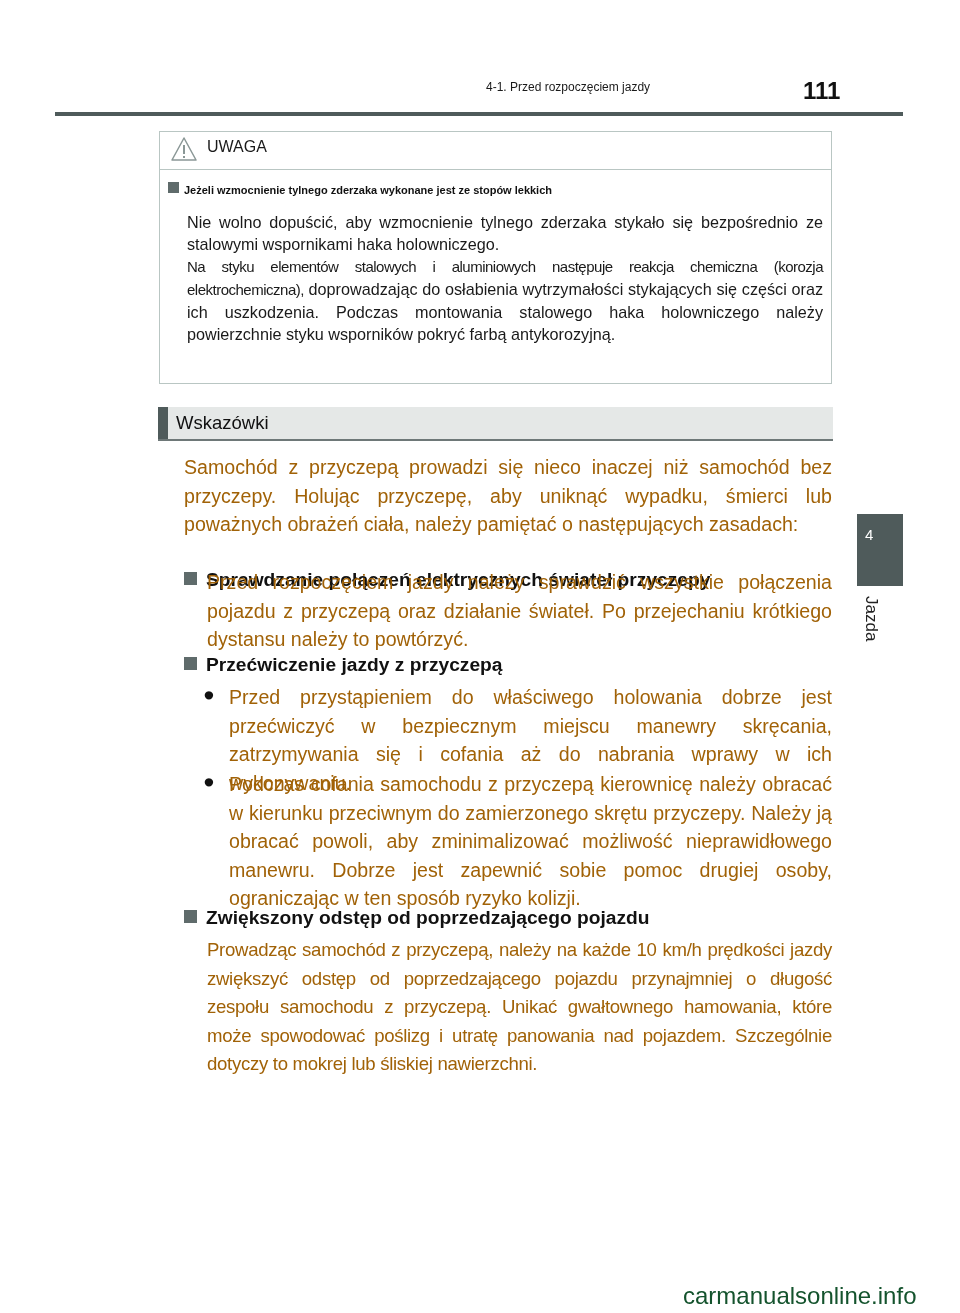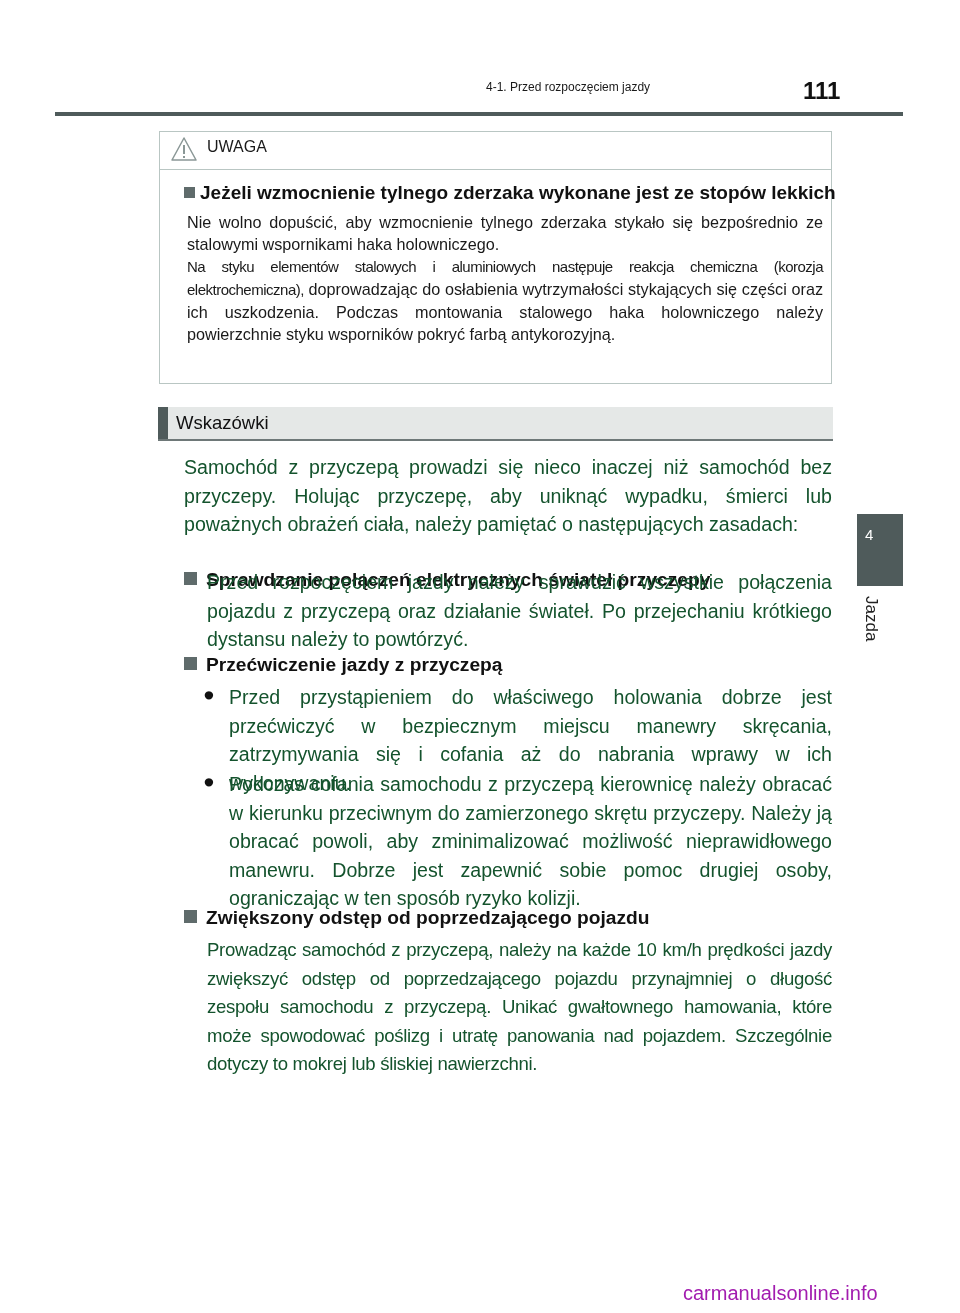--- a/index.html
+++ b/index.html
@@ -10,34 +10,34 @@
     .header-rule { position:absolute; left:55px; top:112px; width:848px; height:4px; background:#4f5b5b; }
     .side-tab { position:absolute; left:857px; top:514px; width:46px; height:72px; background:#4f5b5b; }
     .side-tab span { position:absolute; left:8px; top:12px; color:#fff; font-size:15px; }
     .side-label { position:absolute; left:861px; top:596px; font-size:17px; color:#222;
                   writing-mode:vertical-rl; }
     .warn-box { position:absolute; left:159px; top:131px; width:673px; height:253px;
                 border:1.5px solid #b9c6c3; box-sizing:border-box; }
     .warn-head { height:37px; border-bottom:1.5px solid #b9c6c3; position:relative; }
     .warn-icon { position:absolute; left:10px; top:4px; width:28px; height:26px; }
     .warn-title { position:absolute; left:47px; top:6px; font-size:16px; color:#1a1a1a; }
-    .warn-sub { position:absolute; left:24px; top:50px; font-size:19px; font-weight:bold; color:#111; white-space:nowrap;text-align:right; }
+    .warn-sub { position:absolute; left:8px; top:50px; font-size:11px; font-weight:bold; color:#111; white-space:nowrap;text-align:right; }
     .sq { display:inline-block; width:11px; height:11px; background:#5f6b6b; margin-right:5px; vertical-align:1px; }
     .warn-body { position:absolute; left:27px; top:79px; width:636px; font-size:16.2px; line-height:22px;
                  text-align:justify; color:#1a1a1a; }
     .warn-body .cond { font-size:15px; letter-spacing:-0.5px; }
     .tips-bar { position:absolute; left:158px; top:407px; width:675px; height:34px; background:#e5e8e7;
                 border-bottom:2px solid #6e7878; box-sizing:border-box; }
     .tips-bar .acc { position:absolute; left:0; top:0; width:10px; height:100%; background:#4f5b5b; }
     .tips-bar span { position:absolute; left:18px; top:5px; font-size:18.5px; font-weight:normal; color:#111; }
-    .para { position:absolute; font-size:19.6px; line-height:28.6px; text-align:justify; color:#14532d; }
+    .para { position:absolute; font-size:19.6px; line-height:28.6px; text-align:justify; color:#a16207; }
     .sub-h { position:absolute; font-size:19.2px; font-weight:bold; color:#111; white-space:nowrap; }
     .sub-h .sq { width:13px; height:13px; margin-right:9px; }
     .bullet { position:absolute; left:203px; font-size:19.6px; color:#111; }
-    .watermark { position:absolute; left:683px; top:1282px; font-size:20px; color:#a21caf; }
+    .watermark { position:absolute; left:683px; top:1282px; font-size:24px; color:#14532d; }
   </style>
 </head>
 <body>
 
 <div>
   <div class="header-text">4-1. Przed rozpoczęciem jazdy</div>
   <div class="page-num">111</div>
   <div class="header-rule"></div>
 </div>
 

